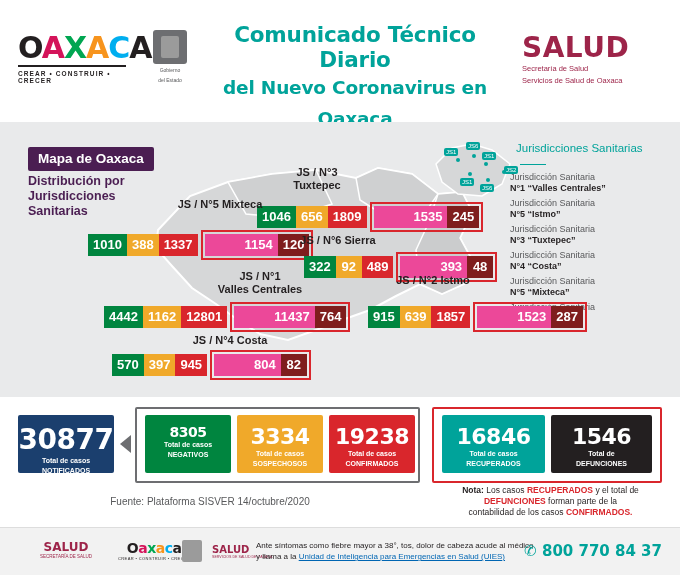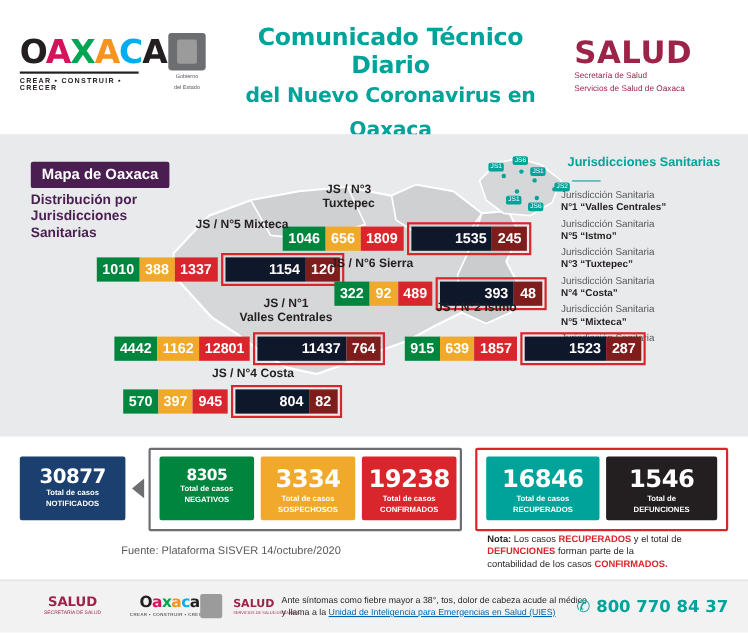--- a/index.html
+++ b/index.html
@@ -89,21 +89,21 @@
     background:#4b1e52; color:#ffffff; font-weight:bold; font-size:13.5px;
     padding:4px 10px 5px 10px; border-radius:2px;
   }
   .mapa-sub {
     position:absolute; left:28px; top:52px; width:150px;
     color:#4b1e52; font-weight:bold; font-size:12.5px; line-height:15px;
   }
 
   .jur-title {
     position:absolute; right:14px; top:20px; width:150px;
-    color:#00a39a; font-weight:bold; font-size:11.5px; line-height:13.5px;
+    color:#00a39a; font-weight:normal; font-size:11.5px; line-height:13.5px;
   }
   .jur-list {
     position:absolute; right:14px; top:50px; width:156px;
   }
   .jur-item {
     font-size:9px; color:#58595b; line-height:11px; margin-bottom:4px;
   }
   .jur-item b { color:#231f20; }
 
   
@@ -115,21 +115,21 @@
   
   .chips { position:absolute; display:flex; align-items:center; }
   .chip {
     color:#ffffff; font-weight:bold; font-size:13px;
     padding:3px 5px 4px 5px; min-width:26px; text-align:center;
     line-height:15px;
   }
   .c-green   { background:#00853f; }
   .c-orange  { background:#f0a92a; }
   .c-red     { background:#d9262c; }
-  .c-teal    { background:#0f172a;padding-left:40px; }
+  .c-teal    { background:#ec4899;padding-left:40px; }
   .c-dark    { background:#7f1d1d; }
   .boxed {
     border:2px solid #d9262c; padding:2px; display:flex; margin-left:3px;
   }
   .boxed .chip { }
 
   
   .inset {
     position:absolute; left:418px; top:12px; width:110px; height:78px;
   }
@@ -166,21 +166,21 @@
     position:absolute; width:0; height:0;
     border-top:9px solid transparent; border-bottom:9px solid transparent;
   }
 
   .fuente {
     position:absolute; left:0; top:496px; width:680px; text-align:center;
     color:#58595b; font-size:10px;
   }
   .nota {
     position:absolute; right:22px; top:485px; width:215px;
-    font-size:8.5px; line-height:11px; color:#231f20; 
+    font-size:8.5px; line-height:11px; color:#231f20; text-align:center;
   }
   .nota b { color:#d9262c; }
   .nota .lbl { font-weight:bold; color:#231f20;}
 
   
   .footer {
     position:absolute; left:0; bottom:0; width:680px; height:48px;
     background:#f2f2f2; border-top:1px solid #dddddd;
   }
   .f-salud {
@@ -389,21 +389,21 @@
     <div class="boxed">
       <div class="chip c-teal">804</div>
       <div class="chip c-dark">82</div>
     </div>
   </div>
 </div>
 
 <div class="totals">
 
   <div class="tot-box" style="left:18px; top:18px; width:96px; height:58px; background:#1b3f6e; padding-top:8px;">
-    <div class="tot-num" style="font-size:18px;">30877</div>
+    <div class="tot-num" style="font-size:28px;">30877</div>
     <div class="tot-lab">Total de casos</div>
     <div class="tot-lab">NOTIFICADOS</div>
   </div>
 
   <div class="arrow-l" style="left:120px; top:38px; border-right:11px solid #6d6e71;"></div>
 
   <div class="group-border" style="left:135px; top:10px; width:285px; height:76px;"></div>
 
   <div class="tot-box" style="left:145px; top:18px; width:86px; height:58px; background:#00853f; padding-top:9px;">
     <div class="tot-num" style="font-size:14px;">8305</div>

